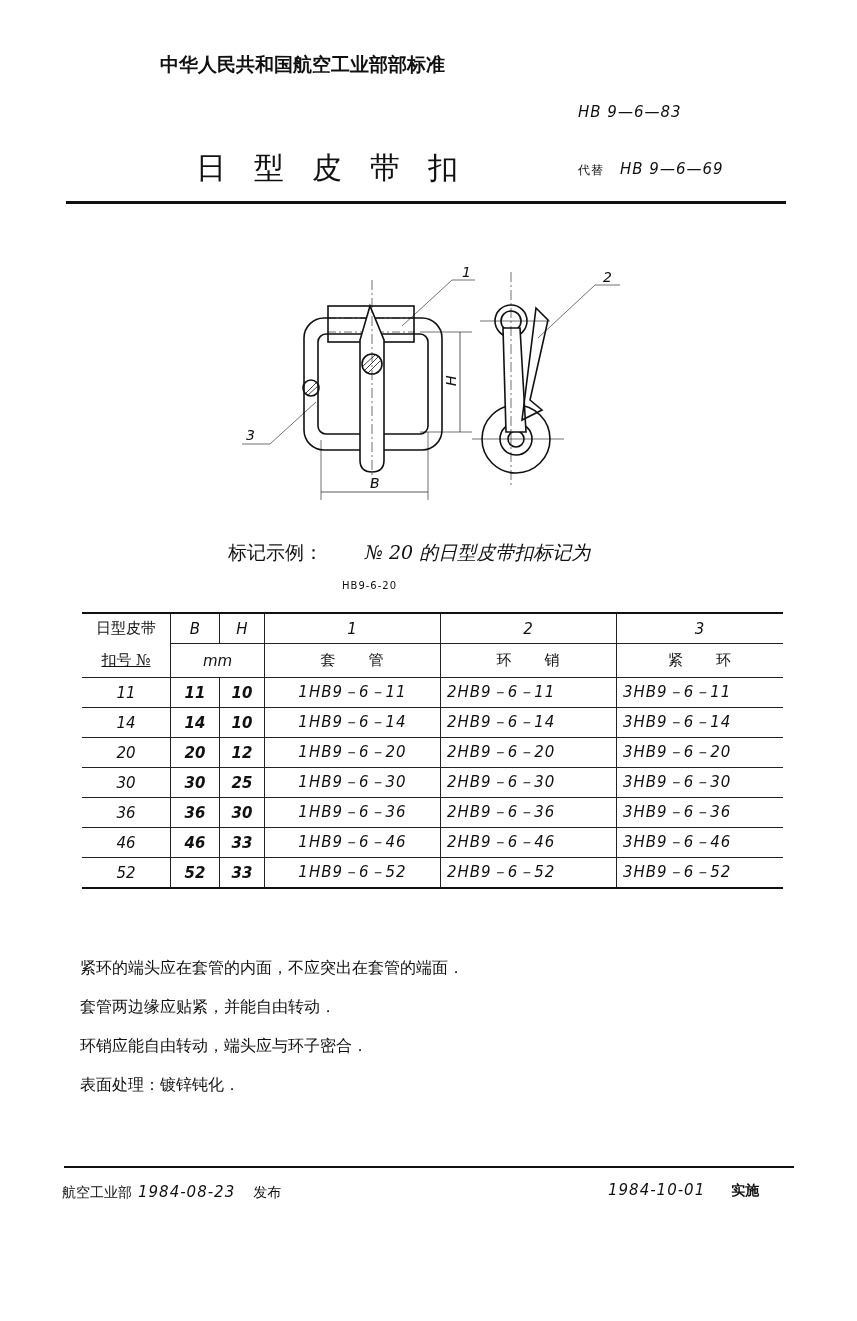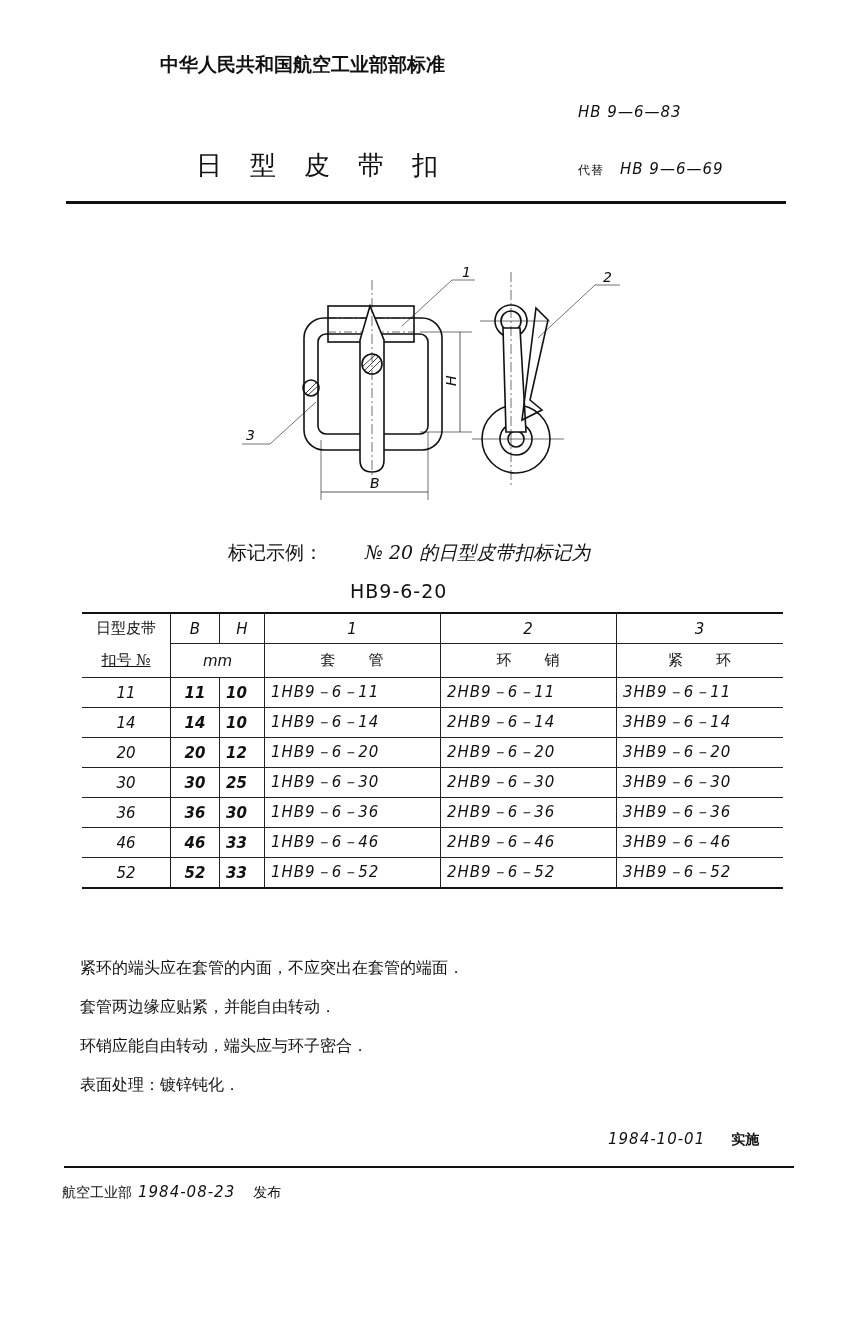--- a/index.html
+++ b/index.html
@@ -1,47 +1,47 @@
 <!DOCTYPE html>
 <html><head>
 <meta charset="utf-8">
 <style>
   html, body { margin: 0; padding: 0; background: #ffffff; }
   body { width: 857px; height: 1321px; position: relative; overflow: hidden; color: #111; font-family: "DejaVu Sans", sans-serif; }
   .abs { position: absolute; }
   .org { left: 160px; top: 52px; font-size: 19px; font-weight: bold; letter-spacing: 0px; }
   .std-no { left: 578px; top: 103px; font-size: 15px; font-style: italic; font-family: "DejaVu Sans", sans-serif; letter-spacing: 1px; }
-  .title { left: 196px; top: 148px; font-size: 26px; font-family: Liberation Mono, monospace; letter-spacing: 28px; }
+  .title { left: 196px; top: 148px; font-size: 30px; font-family: Liberation Mono, monospace; letter-spacing: 28px; }
   .replace { left: 578px; top: 160px; font-size: 15px; font-style: italic; letter-spacing: 1px; }
   .replace .lbl { font-style: normal; font-size: 12px; margin-right: 16px; }
   .rule-top { left: 66px; top: 201px; width: 720px; height: 3px; background: #111; }
   .figure { left: 220px; top: 260px; width: 420px; height: 250px; }
   .mark-label { left: 228px; top: 540px; font-size: 19px; font-family: "DejaVu Serif", serif; }
   .mark-label .no { font-style: italic; margin-left: 42px; }
-  .mark-code { left: 350px; top: 580px; font-size: 19px; letter-spacing: 1px; }
+  .mark-code { left: 342px; top: 580px; font-size: 10px; letter-spacing: 1px; }
   table.spec { position: absolute; left: 82px; top: 612px; border-collapse: collapse; font-style: italic; font-size: 15px; }
   table.spec td { border: 1px solid #222; height: 29px; padding: 0 6px; white-space: nowrap; }
   table.spec tr:first-child td { border-top: 2px solid #111; }
   table.spec tr:last-child td { border-bottom: 2px solid #111; }
   table.spec td:first-child { border-left: none; }
   table.spec td:last-child { border-right: none; }
   .c-no { width: 76px; text-align: center; margin-top: 32px; }
   .c-b { width: 36px; text-align: center; font-weight: bold; }
-  .c-h { width: 32px; font-weight: bold; }
-  .c-p { width: 163px; text-align: left; letter-spacing: 1px; }
+  .c-h { width: 32px; text-align: center; font-weight: bold; }
+  .c-p { width: 163px; text-align: center; letter-spacing: 1px; }
   .c-q { width: 163px; text-align: left; letter-spacing: 1px; }
   .c-r { width: 154px; text-align: left; letter-spacing: 1px; }
   .hdr-cn { font-style: normal; font-family: "DejaVu Serif", serif; font-size: 15px; text-align: center; }
   .hdr-num { text-align: center; font-weight: normal; }
   .notes { left: 80px; top: 948px; font-size: 16px; font-family: "DejaVu Serif", serif; line-height: 39px; }
   .rule-bottom { left: 64px; top: 1166px; width: 730px; height: 2px; background: #111; }
   .foot-left { left: 62px; top: 1183px; font-size: 14px; }
   .foot-left b { font-weight: normal; }
   .foot-left .date { font-style: italic; font-size: 15px; margin: 0 18px 0 6px; letter-spacing: 1px; }
-  .foot-right { left: 608px; top: 1130px; font-size: 14px; }
+  .foot-right { left: 608px; top: 1181px; font-size: 14px; }
   .foot-right .date { font-style: italic; font-size: 15px; margin-right: 26px; letter-spacing: 1px; }
   .foot-right b { font-weight: bold; }
 </style>
 </head>
 <body>
 
 <div class="abs org">中华人民共和国航空工业部部标准</div>
 <div class="abs std-no">HB 9—6—83</div>
 <div class="abs title">日型皮带扣</div>
 <div class="abs replace">

